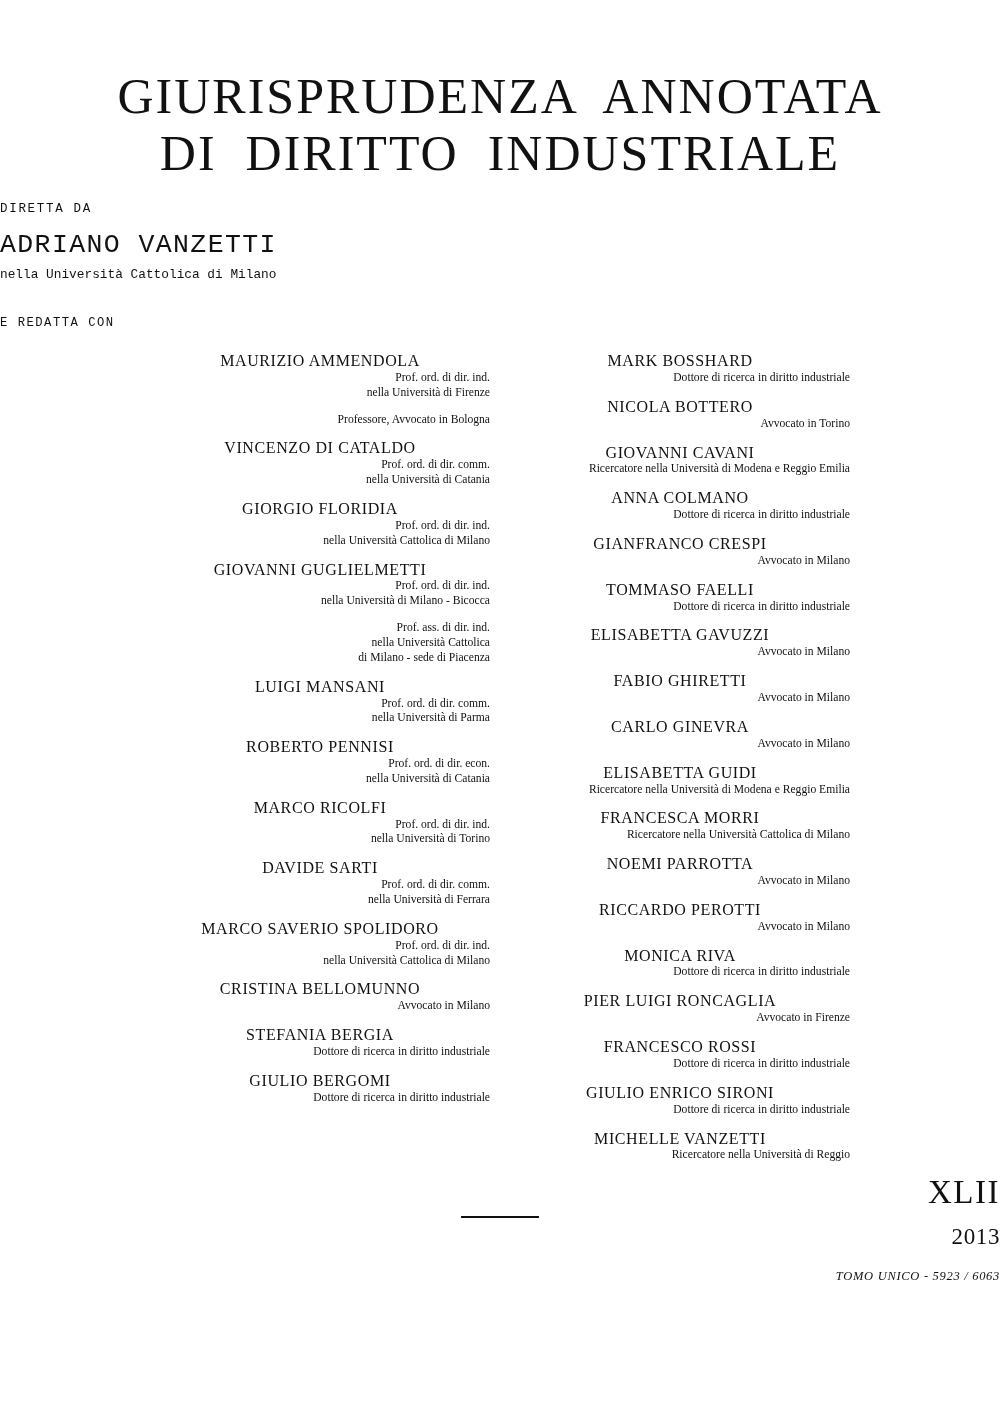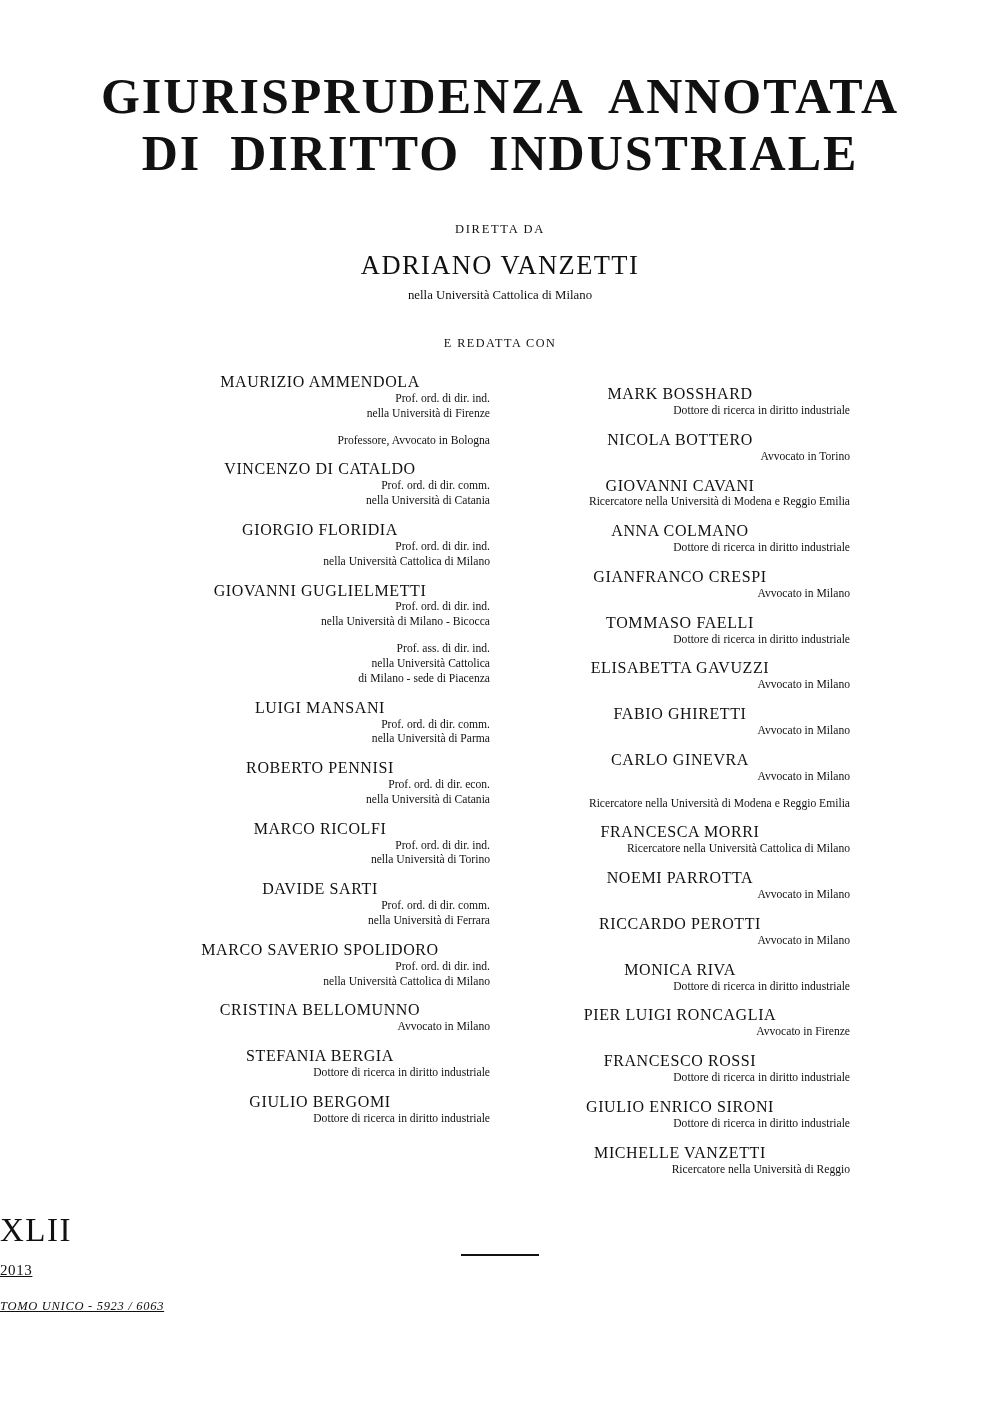--- a/index.html
+++ b/index.html
@@ -27,30 +27,31 @@
 
   
   .masthead {
     padding-top: 68px;
     text-align: center;
   }
   .title-line {
     font-size: 50px;
     letter-spacing: 2.0px;
     line-height: 1.14;
-    font-weight: 700;
+    font-weight: 400;
     white-space: pre;
   }
   .title-line-1 { }
   .title-line-2 { }
 
   
   .director-block {
-    text-align: center;
-    margin-top: 40px;
+    text-align: left;
+    margin-top: 20px;
+    font-family: Liberation Mono, monospace;
   }
   .label-small {
     font-size: 12.5px;
     letter-spacing: 1.7px;
     line-height: 1.2;
   }
   .director-name {
     font-size: 26.5px;
     letter-spacing: 1.4px;
     margin-top: 14px;
@@ -74,59 +75,58 @@
     margin-top: 22px;
     padding: 0 60px;
     box-sizing: border-box;
     align-items: flex-start;
   }
   .col {
     flex: 0 0 340px;
     text-align: center;
   }
   .col-left { margin-right: 10px; }
-  .col-right { margin-left: 10px; margin-top: 12px; }
+  .col-right { margin-left: 10px; }
 
   .editor {
     margin-bottom: 12px;
   }
   .editor:last-child { margin-bottom: 0; }
   .editor-name {
     font-size: 16px;
     letter-spacing: 0.6px;
     line-height: 1.12;
     white-space: nowrap;
   }
   .editor-aff {
     font-size: 11.6px;
     line-height: 1.28;
     margin-top: 1px;
   }
   .editor-aff div { white-space: nowrap; text-align: right; }
 
   
   .volume-block {
-    text-align: left;
-    margin-top: 36px;
-    text-decoration: underline;
+    text-align: right;
+    margin-top: 12px;
   }
   .volume-number {
     font-size: 33px;
     letter-spacing: 1.5px;
     line-height: 1.05;
     display: inline-block;
   }
   .volume-rule {
     width: 78px;
     height: 2px;
     background: #111111;
     margin: 6px auto 7px auto;
   }
   .volume-year {
-    font-size: 15px;
+    font-size: 23px;
     letter-spacing: 0.6px;
     line-height: 1.05;
   }
   .tomo {
     font-size: 12.5px;
     font-style: italic;
     letter-spacing: 0.7px;
     margin-top: 20px;
   }
 </style>
@@ -294,20 +294,21 @@
             <div>Avvocato in Milano</div>
           </div>
         </div>
         <div class="editor">
           <div class="editor-name">CARLO GINEVRA</div>
           <div class="editor-aff">
             <div>Avvocato in Milano</div>
           </div>
         </div>
         <div class="editor">
+          <div class="editor-name">ELISABETTA GUIDI</div>
           <div class="editor-aff">
             <div>Ricercatore nella Università di Modena e Reggio Emilia</div>
           </div>
         </div>
         <div class="editor">
           <div class="editor-name">FRANCESCA MORRI</div>
           <div class="editor-aff">
             <div>Ricercatore nella Università Cattolica di Milano</div>
           </div>
         </div>

